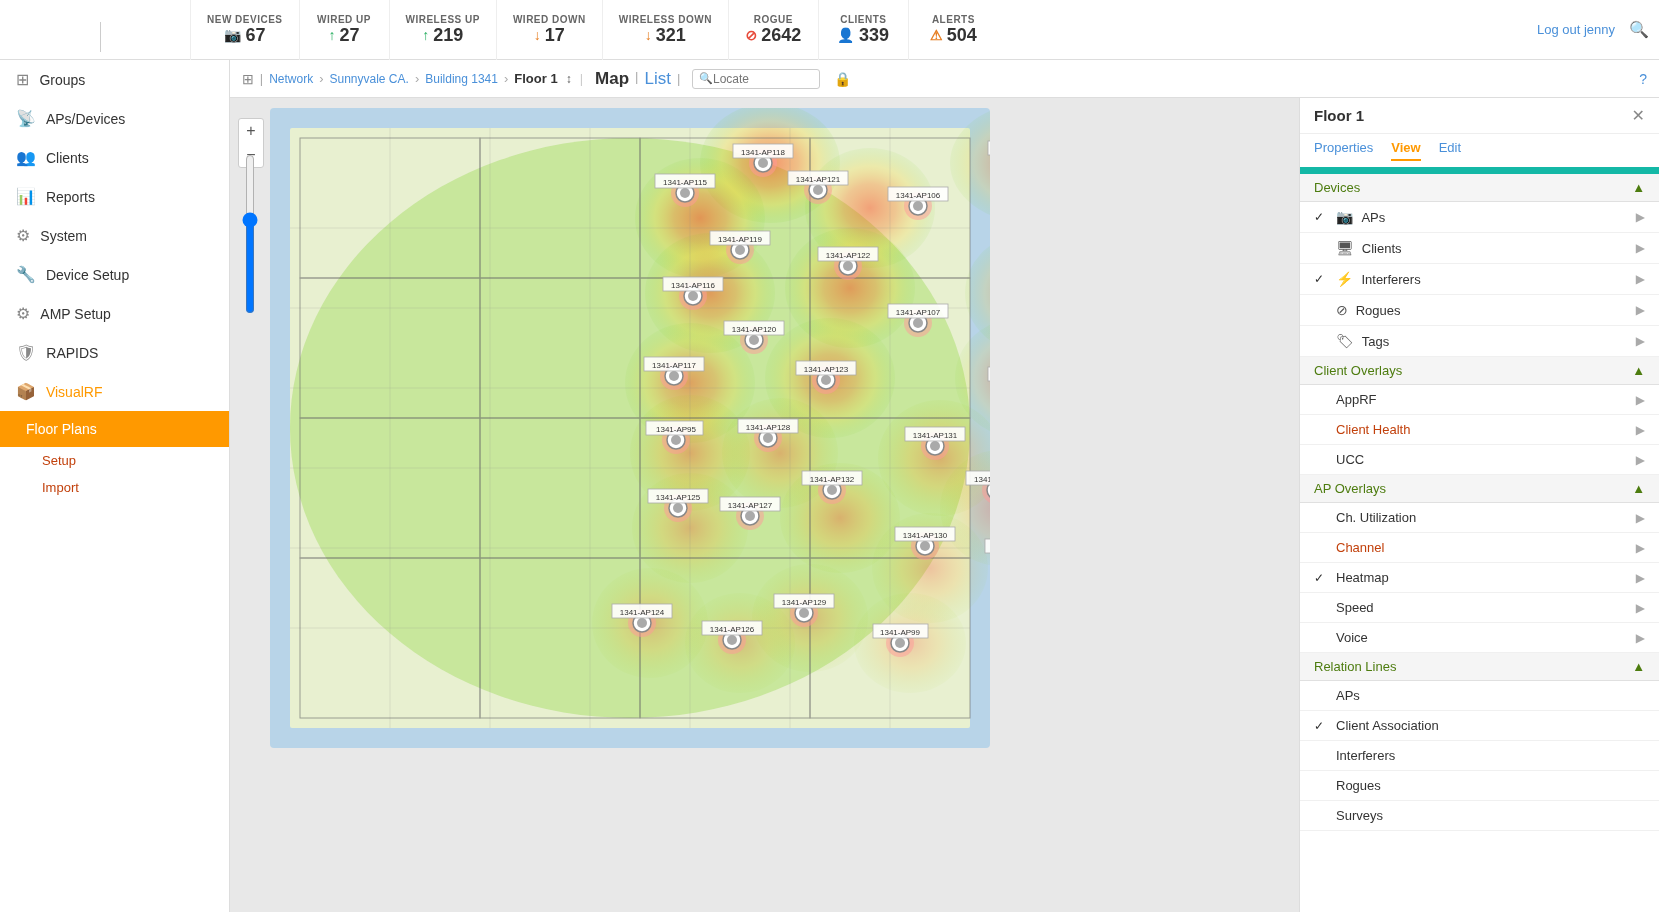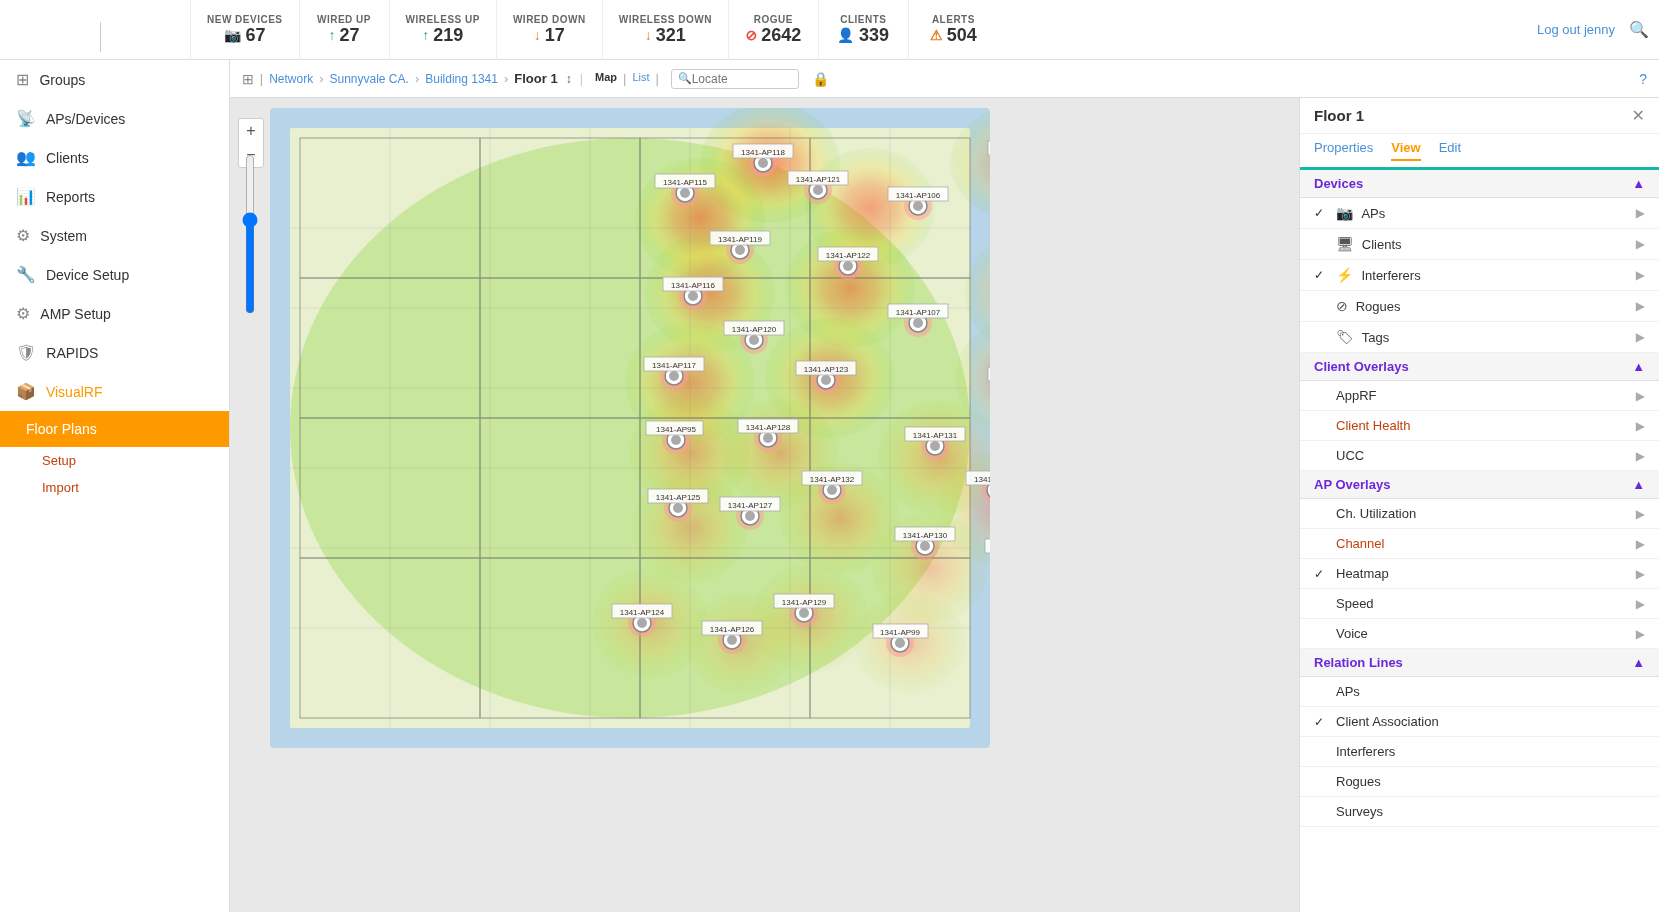--- a/index.html
+++ b/index.html
@@ -59,21 +59,21 @@
     #breadcrumb-bar {
       display: flex; align-items: center; background: #fff; border-bottom: 1px solid #ddd;
       padding: 0 12px; height: 38px; gap: 6px;
     }
     .bc-icon { color: #888; font-size: 14px; }
     .bc-sep { color: #aaa; }
     .bc-link { color: #4a90d9; cursor: pointer; font-size: 12px; }
     .bc-current { color: #333; font-weight: bold; font-size: 13px; }
     .bc-arrows { color: #555; font-size: 12px; margin: 0 2px; cursor: pointer; }
     .bc-map-list { display: flex; gap: 6px; margin-left: 6px; }
-    .bc-tab { font-size: 11px; color: #4a90d9; cursor: pointer; }
+    .bc-tab { font-size: 17px; color: #4a90d9; cursor: pointer; }
     .bc-tab.active { color: #333; font-weight: bold; }
     .bc-divider { color: #ccc; }
     .bc-search {
       display: flex; align-items: center; border: 1px solid #ccc; border-radius: 3px;
       padding: 2px 6px; background: #fff; margin-left: 6px;
     }
     .bc-search input { border: none; outline: none; font-size: 12px; width: 100px; }
     .bc-lock { color: #888; font-size: 14px; margin-left: 8px; }
     .bc-help { color: #4a90d9; font-size: 14px; margin-left: auto; cursor: pointer; }
 
@@ -109,31 +109,31 @@
       width: 360px; background: #fff; border-left: 1px solid #ddd;
       overflow-y: auto; flex-shrink: 0; position: relative;
     }
     #panel-header {
       display: flex; align-items: center; justify-content: space-between;
       padding: 8px 14px; border-bottom: 1px solid #eee;
     }
     #panel-title { font-size: 15px; font-weight: bold; color: #333; }
     #panel-close { cursor: pointer; color: #888; font-size: 16px; }
 
-    #panel-tabs { display: flex; gap: 18px; padding: 6px 14px; border-bottom: 3px solid #14b8a6; }
+    #panel-tabs { display: flex; gap: 18px; padding: 6px 14px; border-bottom: 7px solid #14b8a6; }
     .panel-tab { font-size: 13px; color: #4a90d9; cursor: pointer; padding-bottom: 4px; }
     .panel-tab.active { color: #f90; border-bottom: 2px solid #f90; font-weight: bold; }
 
     
     .section-header {
       display: flex; align-items: center; justify-content: space-between;
       background: #f5f5f5; padding: 6px 14px; border-bottom: 1px solid #e0e0e0;
       cursor: pointer;
     }
-    .section-header span { font-size: 13px; font-weight: bold; color: #6d28d9; }
+    .section-header span { font-size: 13px; font-weight: normal; color: #4d7c0f; }
     .section-chevron { color: #888; font-size: 12px; }
 
     
     .panel-item {
       display: flex; align-items: center; justify-content: space-between;
       padding: 7px 14px; border-bottom: 1px solid #f0f0f0; cursor: pointer;
     }
     .panel-item-left { display: flex; align-items: center; gap: 8px; }
     .panel-check { color: #333; font-size: 12px; width: 14px; }
     .panel-icon { font-size: 14px; color: #555; }

